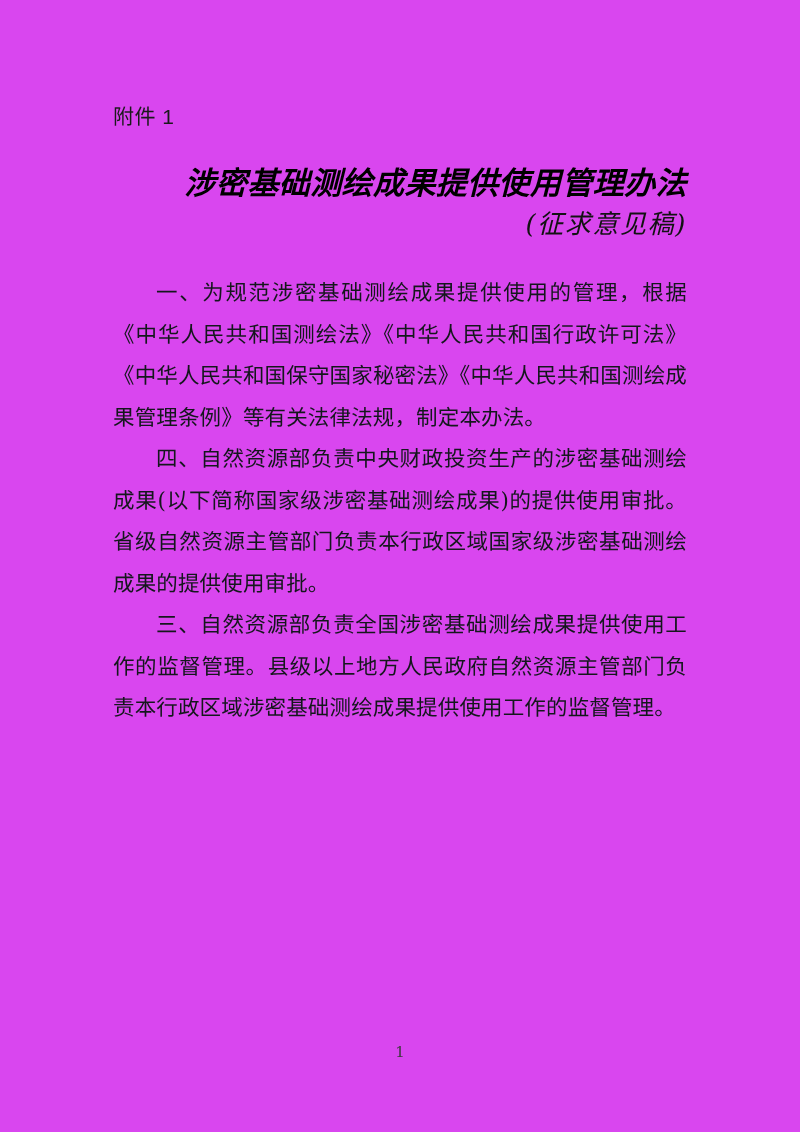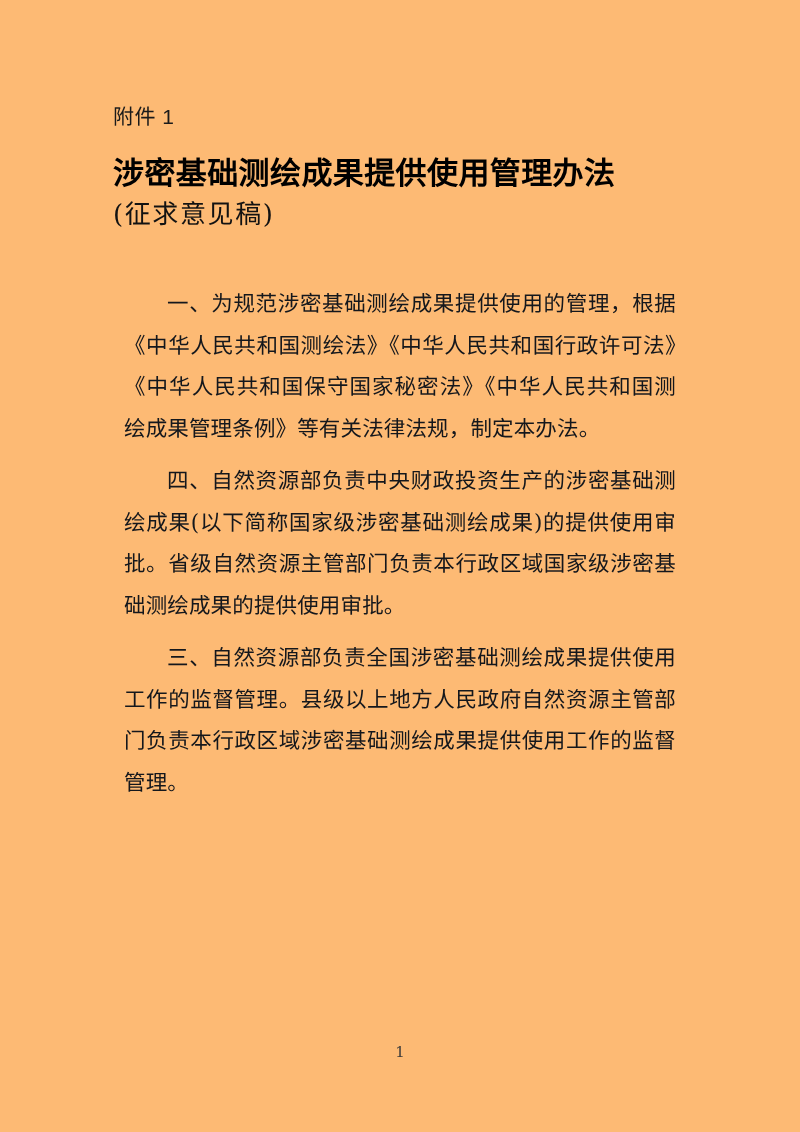--- a/index.html
+++ b/index.html
@@ -7,21 +7,21 @@
     margin: 0;
     padding: 0;
     background: #ffffff;
   }
 
   .page {
     position: relative;
     width: 800px;
     height: 1132px;
     margin: 0 auto;
-    background: #fdba74;
+    background: #d946ef;
     overflow: hidden;
     box-sizing: border-box;
     -webkit-font-smoothing: antialiased;
   }
 
   
   .attachment-label {
     position: absolute;
     left: 113px;
     top: 103px;
@@ -30,23 +30,24 @@
     line-height: 28px;
     color: #1a1a1a;
     letter-spacing: 0.5px;
     white-space: pre;
   }
 
   
   .title-block {
     position: absolute;
     left: 113px;
-    top: 152px;
+    top: 162px;
     width: 574px;
-    text-align: left;
+    text-align: right;
+    font-style: italic;
   }
 
   .doc-title {
     font-family: "DejaVu Serif", "Liberation Serif", serif;
     font-weight: bold;
     font-size: 31px;
     line-height: 42px;
     color: #000000;
     letter-spacing: 0.4px;
     white-space: nowrap;
@@ -71,21 +72,21 @@
   }
 
   .para {
     font-family: "DejaVu Serif", "Liberation Serif", serif;
     font-size: 21.5px;
     line-height: 41.5px;
     color: #14171c;
     text-align: justify;
     text-justify: inter-ideograph;
     text-indent: 2em;
-    margin: 11px;
+    margin: 0;
     letter-spacing: 0.15px;
     word-break: break-all;
   }
 
   
   .page-number {
     position: absolute;
     left: 0;
     right: 0;
     top: 1042px;

